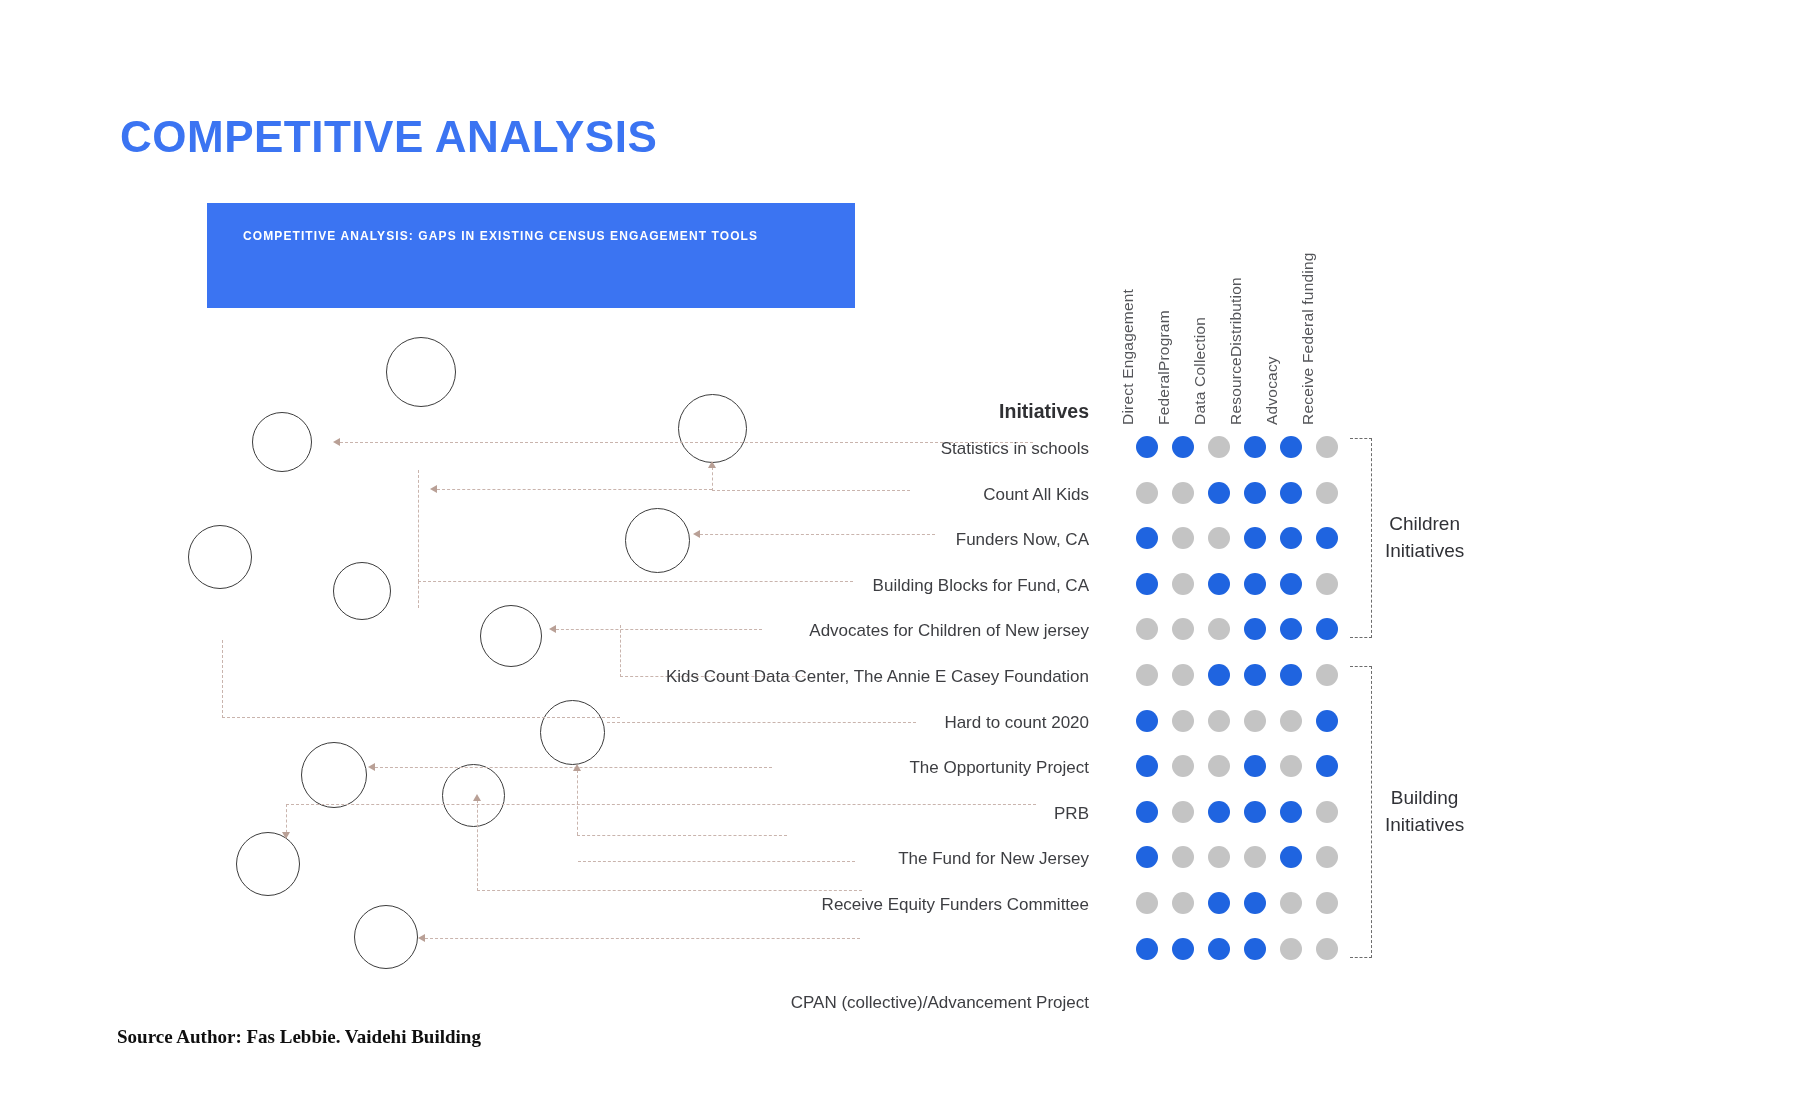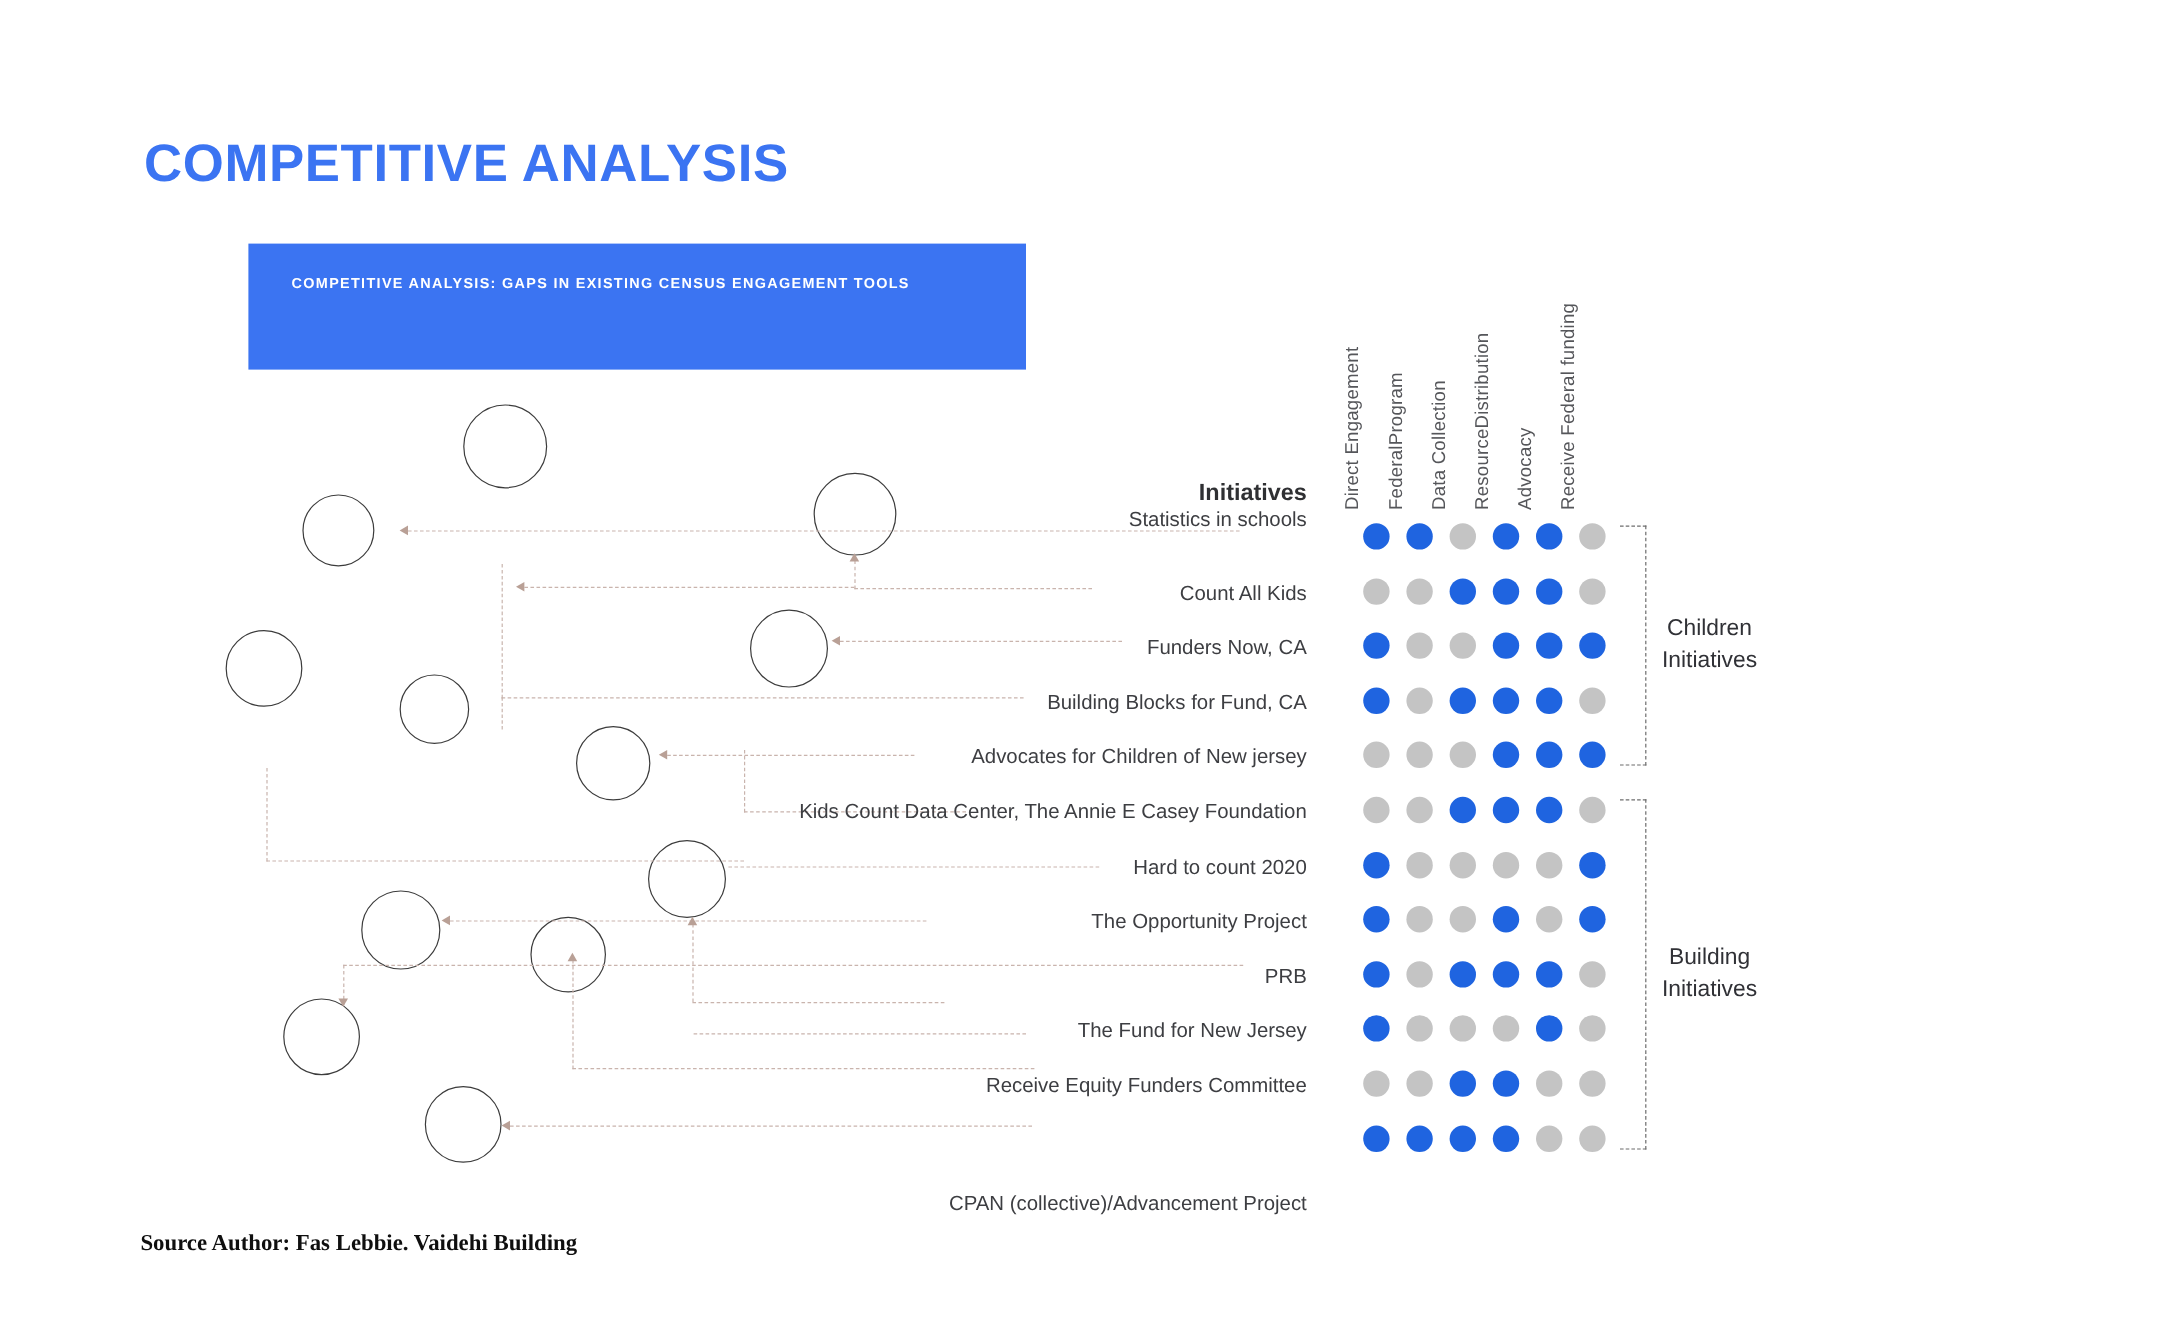--- a/index.html
+++ b/index.html
@@ -225,21 +225,21 @@
 <div id="col-headers">
     <div class="col-header" style="left: 1137px; top: 425px; height: 0px;">Direct Engagement</div>
     <div class="col-header" style="left: 1173px; top: 425px; height: 0px;">FederalProgram</div>
     <div class="col-header" style="left: 1209px; top: 425px; height: 0px;">Data Collection</div>
     <div class="col-header" style="left: 1245px; top: 425px; height: 0px;">ResourceDistribution</div>
     <div class="col-header" style="left: 1281px; top: 425px; height: 0px;">Advocacy</div>
     <div class="col-header" style="left: 1317px; top: 425px; height: 0px;">Receive Federal funding</div>
   </div>
 
 <div id="matrix-rows">
-    <div class="row-label" style="top: 424px; margin-left: 44px;">Statistics in schools</div>
+    <div class="row-label" style="top: 440px; margin-left: 44px;">Statistics in schools</div>
     <div class="dot" style="left: 1136px; top: 436px; background: rgb(31, 100, 224);"></div>
     <div class="dot" style="left: 1172px; top: 436px; background: rgb(31, 100, 224);"></div>
     <div class="dot" style="left: 1208px; top: 436px; background: rgb(196, 196, 196);"></div>
     <div class="dot" style="left: 1244px; top: 436px; background: rgb(31, 100, 224);"></div>
     <div class="dot" style="left: 1280px; top: 436px; background: rgb(31, 100, 224);"></div>
     <div class="dot" style="left: 1316px; top: 436px; background: rgb(196, 196, 196);"></div>
     <div class="row-label" style="top: 485.6px;">Count All Kids</div>
     <div class="dot" style="left: 1136px; top: 481.6px; background: rgb(196, 196, 196);"></div>
     <div class="dot" style="left: 1172px; top: 481.6px; background: rgb(196, 196, 196);"></div>
     <div class="dot" style="left: 1208px; top: 481.6px; background: rgb(31, 100, 224);"></div>

